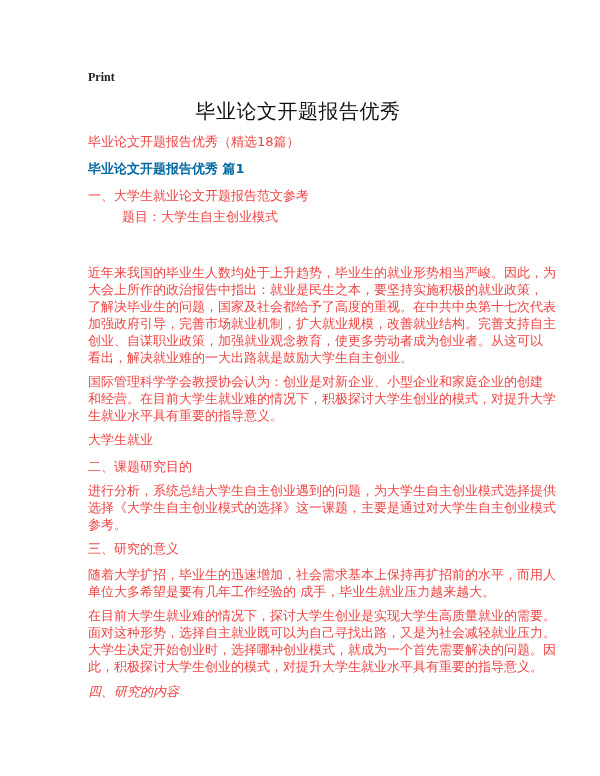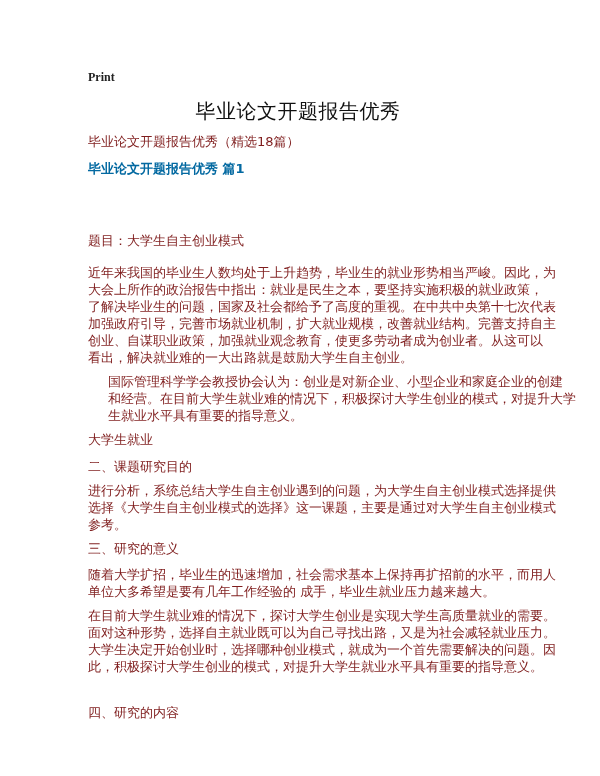--- a/index.html
+++ b/index.html
@@ -13,46 +13,47 @@
       position: absolute; left: 88px; top: 70px;
       font-family: "Liberation Serif", "DejaVu Serif", serif;
       font-size: 12px; color: #222; font-weight: bold;
     }
     .doc-title {
       position: absolute; left: 0; width: 596px; top: 98px;
       text-align: center; font-size: 20px; color: #111; letter-spacing: 0.5px;
     }
     .block {
       position: absolute; left: 88px; width: 440px;
-      font-size: 13px; line-height: 17px; color: #7f1d1d; white-space: nowrap;
+      font-size: 13px; line-height: 17px; color: #ef4444; white-space: nowrap;
     }
     .bold { font-weight: bold; color: #0369a1; }
   </style>
 </head>
 <body>
 
 <div class="page">
   <div class="print-label">Print</div>
   <div class="doc-title">毕业论文开题报告优秀</div>
 
   <div class="block" style="top:133px;">毕业论文开题报告优秀（精选18篇）</div>
   <div class="block bold" style="top:160px;">毕业论文开题报告优秀 篇1</div>
 
-  <div class="block" style="top:232px;">题目：大学生自主创业模式</div>
+  <div class="block" style="top:187px;">一、大学生就业论文开题报告范文参考</div>
+  <div class="block" style="top:208px;margin-left:34px;">题目：大学生自主创业模式</div>
 
   <div class="block" style="top:264px;">
     <div>近年来我国的毕业生人数均处于上升趋势，毕业生的就业形势相当严峻。因此，为</div>
     <div>大会上所作的政治报告中指出：就业是民生之本，要坚持实施积极的就业政策，</div>
     <div>了解决毕业生的问题，国家及社会都给予了高度的重视。在中共中央第十七次代表</div>
     <div>加强政府引导，完善市场就业机制，扩大就业规模，改善就业结构。完善支持自主</div>
     <div>创业、自谋职业政策，加强就业观念教育，使更多劳动者成为创业者。从这可以</div>
     <div>看出，解决就业难的一大出路就是鼓励大学生自主创业。</div>
   </div>
 
-  <div class="block" style="top:373px;margin-left:20px;">
+  <div class="block" style="top:373px;">
     <div>国际管理科学学会教授协会认为：创业是对新企业、小型企业和家庭企业的创建</div>
     <div>和经营。在目前大学生就业难的情况下，积极探讨大学生创业的模式，对提升大学</div>
     <div>生就业水平具有重要的指导意义。</div>
   </div>
 
   <div class="block" style="top:431px;">大学生就业</div>
   <div class="block" style="top:458px;">二、课题研究目的</div>
 
   <div class="block" style="top:482px;">
     <div>进行分析，系统总结大学生自主创业遇到的问题，为大学生自主创业模式选择提供</div>
@@ -67,14 +68,14 @@
     <div>单位大多希望是要有几年工作经验的 成手，毕业生就业压力越来越大。</div>
   </div>
 
   <div class="block" style="top:607px;">
     <div>在目前大学生就业难的情况下，探讨大学生创业是实现大学生高质量就业的需要。</div>
     <div>面对这种形势，选择自主就业既可以为自己寻找出路，又是为社会减轻就业压力。</div>
     <div>大学生决定开始创业时，选择哪种创业模式，就成为一个首先需要解决的问题。因</div>
     <div>此，积极探讨大学生创业的模式，对提升大学生就业水平具有重要的指导意义。</div>
   </div>
 
-  <div class="block" style="top:704px;">四、研究的内容</div>
+  <div class="block" style="top:683px;font-style:italic;">四、研究的内容</div>
 </div>
 
 </body></html>

